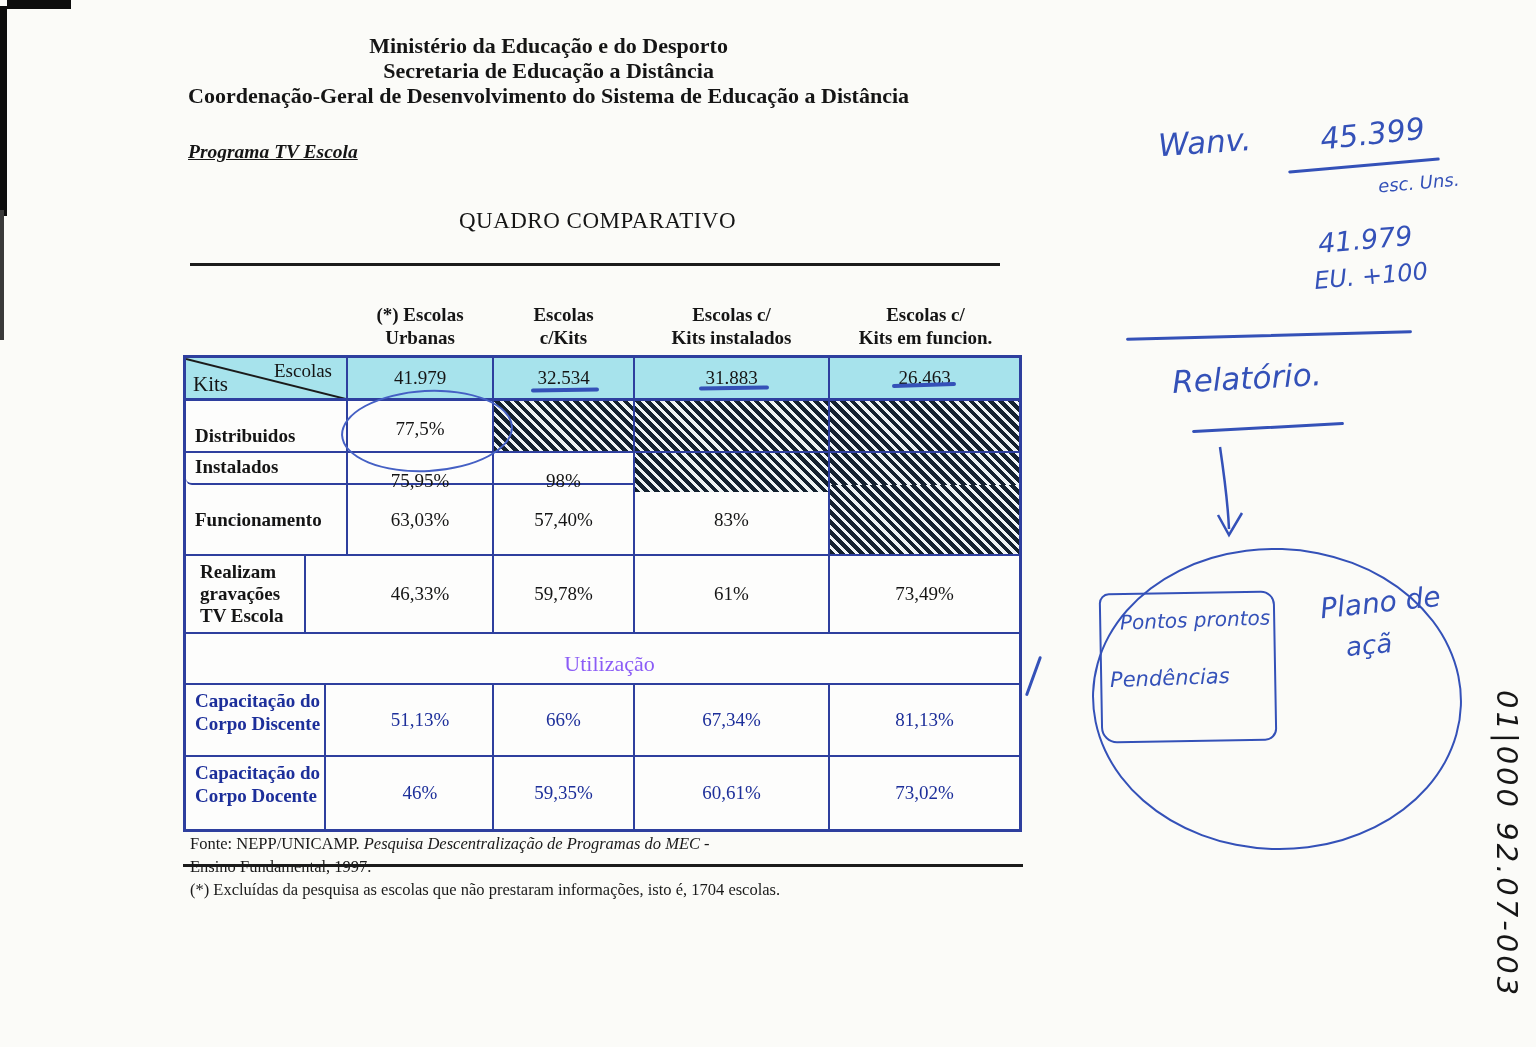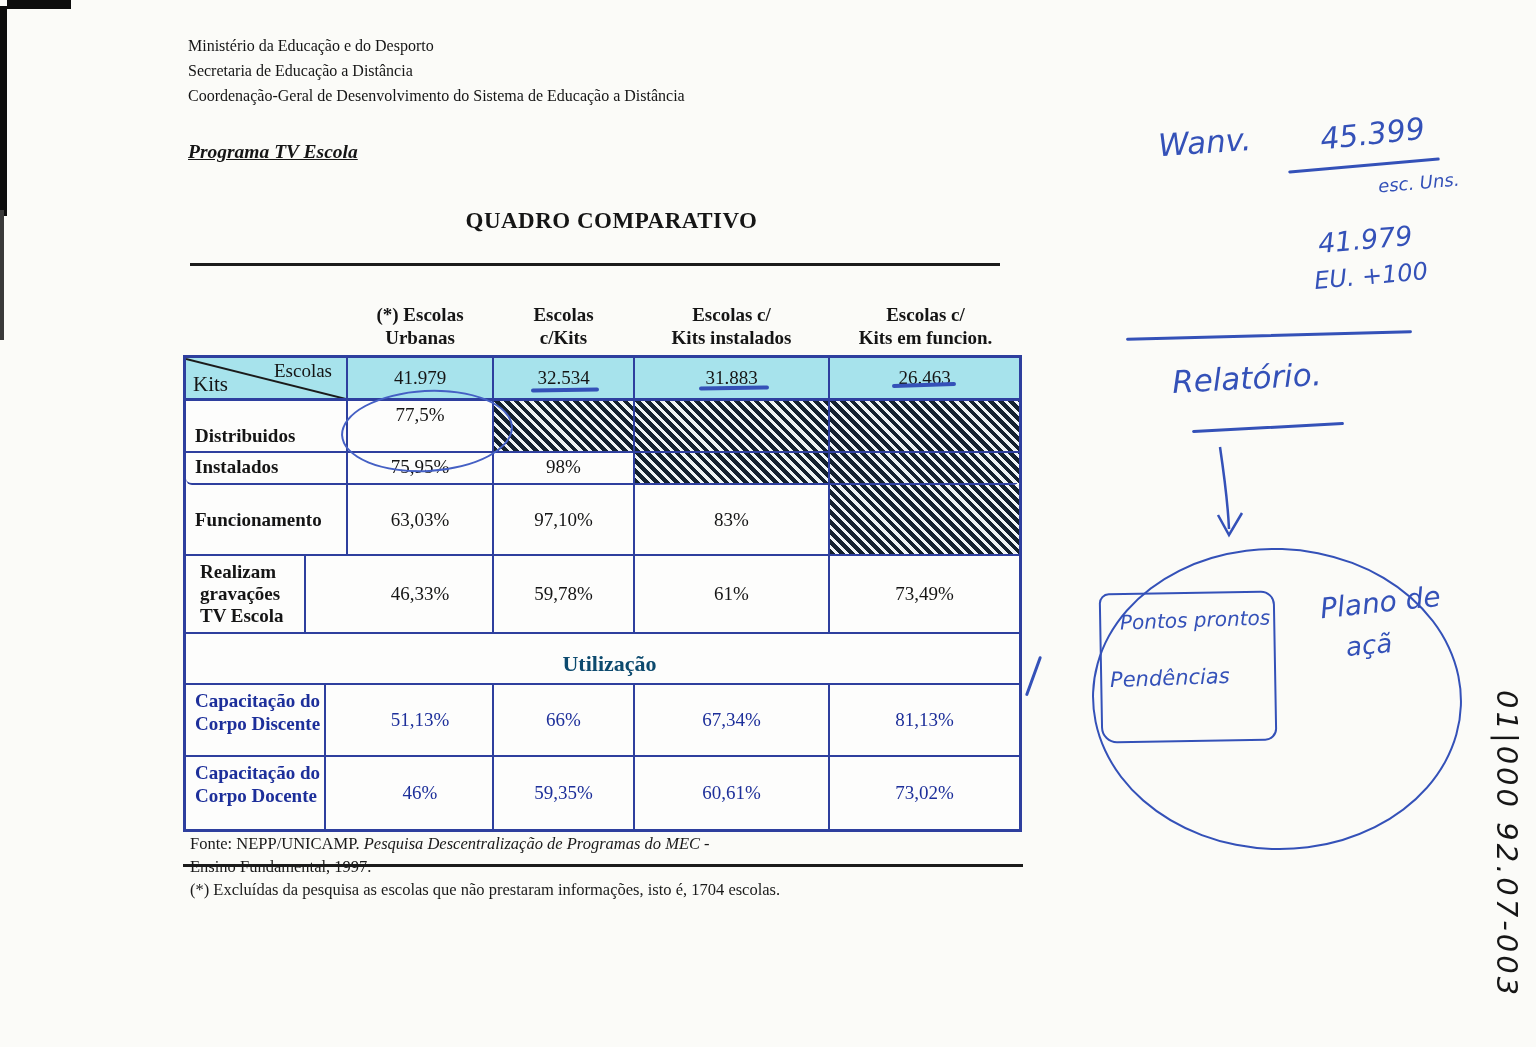--- a/index.html
+++ b/index.html
@@ -4,49 +4,49 @@
 <style>
   html,body{margin:0;padding:0;}
   .page{position:relative;width:1536px;height:1047px;background:#fbfbf8;overflow:hidden;
         font-family:"Liberation Serif", serif;color:#151515;}
   .abs{position:absolute;}
   
   .edge-left{left:0;top:6px;width:7px;height:210px;background:#0d0d0d;}
   .edge-left2{left:0;top:210px;width:4px;height:130px;background:#3a3a3a;}
   .edge-top{left:7px;top:0;width:64px;height:9px;background:#0d0d0d;}
   
-  .org{left:188px;top:33px;font-weight:normal;font-size:16px;line-height:25px;}
+  .org{left:188px;top:33px;font-weight:bold;font-size:22px;line-height:25px;text-align:center;}
   .program{left:188px;top:141px;font-weight:bold;font-style:italic;font-size:19.5px;
            text-decoration:underline;}
-  .title{left:192px;top:208px;width:839px;text-align:center;font-weight:bold;font-size:23px;
+  .title{left:178px;top:208px;width:839px;text-align:center;font-weight:normal;font-size:23px;
          letter-spacing:.5px;}
   .rule1{left:190px;top:263px;width:810px;height:3px;background:#1b1b1b;}
   
   .colhead{top:303px;text-align:center;font-weight:bold;font-size:19px;line-height:23px;}
   
   .tbl{left:183px;top:355px;width:839px;border:3px solid #2e3f9e;box-sizing:border-box;
        background:#fdfdfc;}
   .tr{display:grid;grid-template-columns:162px 146px 141px 195px 1fr;
       border-bottom:2px solid #2e3f9e;box-sizing:border-box;}
   .tr:last-child{border-bottom:none;}
   .td{border-right:2px solid #2e3f9e;box-sizing:border-box;position:relative;
       display:flex;align-items:center;justify-content:center;font-size:19px;}
   .td:last-child{border-right:none;}
   .tr-head{height:43px;background:#a7e3ec;border-bottom:3px solid #2e3f9e;}
   .tr-head .td{background:#a7e3ec;}
   .lbl{justify-content:flex-start;align-items:center;padding-left:9px;font-weight:bold;
        line-height:22px;}
-  .val-top{align-items:flex-start;padding-top:3px;}
+  .val-top{align-items:flex-start;padding-top:17px;}
   .hatch{background:repeating-linear-gradient(45deg,#14212f 0px,#14212f 4px,#eef3f4 4px,#eef3f4 7px);}
   .corner{display:block;}
   .corner .c-top{position:absolute;right:14px;top:2px;font-size:19px;}
   .corner .c-bot{position:absolute;left:7px;bottom:1px;font-size:21px;}
   .utilband{height:51px;display:flex;align-items:flex-end;justify-content:center;
             padding-bottom:6px;box-sizing:border-box;}
-  .utilband .u-txt{color:#0c4a6e;font-weight:bold;font-size:22px;margin-left:14px;}
+  .utilband .u-txt{color:#8b5cf6;font-weight:normal;font-size:22px;margin-left:14px;}
   .blue .lbl,.blue .td{color:#1d2f9a;}
   .blue .lbl{line-height:23px;}
   
   .rule2{left:183px;top:864px;width:840px;height:3px;background:#1b1b1b;}
   .footer{left:190px;top:832px;font-size:16.5px;line-height:23px;color:#1a1a1a;}
   .footer .it{font-style:italic;}
   
   .pen{color:#3451b8;font-family:"DejaVu Sans",sans-serif;font-style:italic;}
   .penline{background:#3451b8;border-radius:2px;}
   .circle77{left:341px;top:390px;width:168px;height:78px;border:2px solid #4560c4;
@@ -123,21 +123,21 @@
       <div class="td lbl" style="align-items:flex-start;padding-top:3px;">Instalados</div>
       <div class="td val-top">75,95%</div>
       <div class="td val-top">98%</div>
       <div class="td hatch"></div>
       <div class="td hatch"></div>
     </div>
 
     <div class="tr" style="height:71px;">
       <div class="td lbl">Funcionamento</div>
       <div class="td">63,03%</div>
-      <div class="td">97,10%</div>
+      <div class="td">57,40%</div>
       <div class="td">83%</div>
       <div class="td hatch"></div>
     </div>
 
     <div class="tr" style="height:78px;">
       <div class="td lbl" style="width:120px;padding-left:14px;">Realizam gravações TV Escola</div>
       <div class="td">46,33%</div>
       <div class="td">59,78%</div>
       <div class="td">61%</div>
       <div class="td">73,49%</div>

